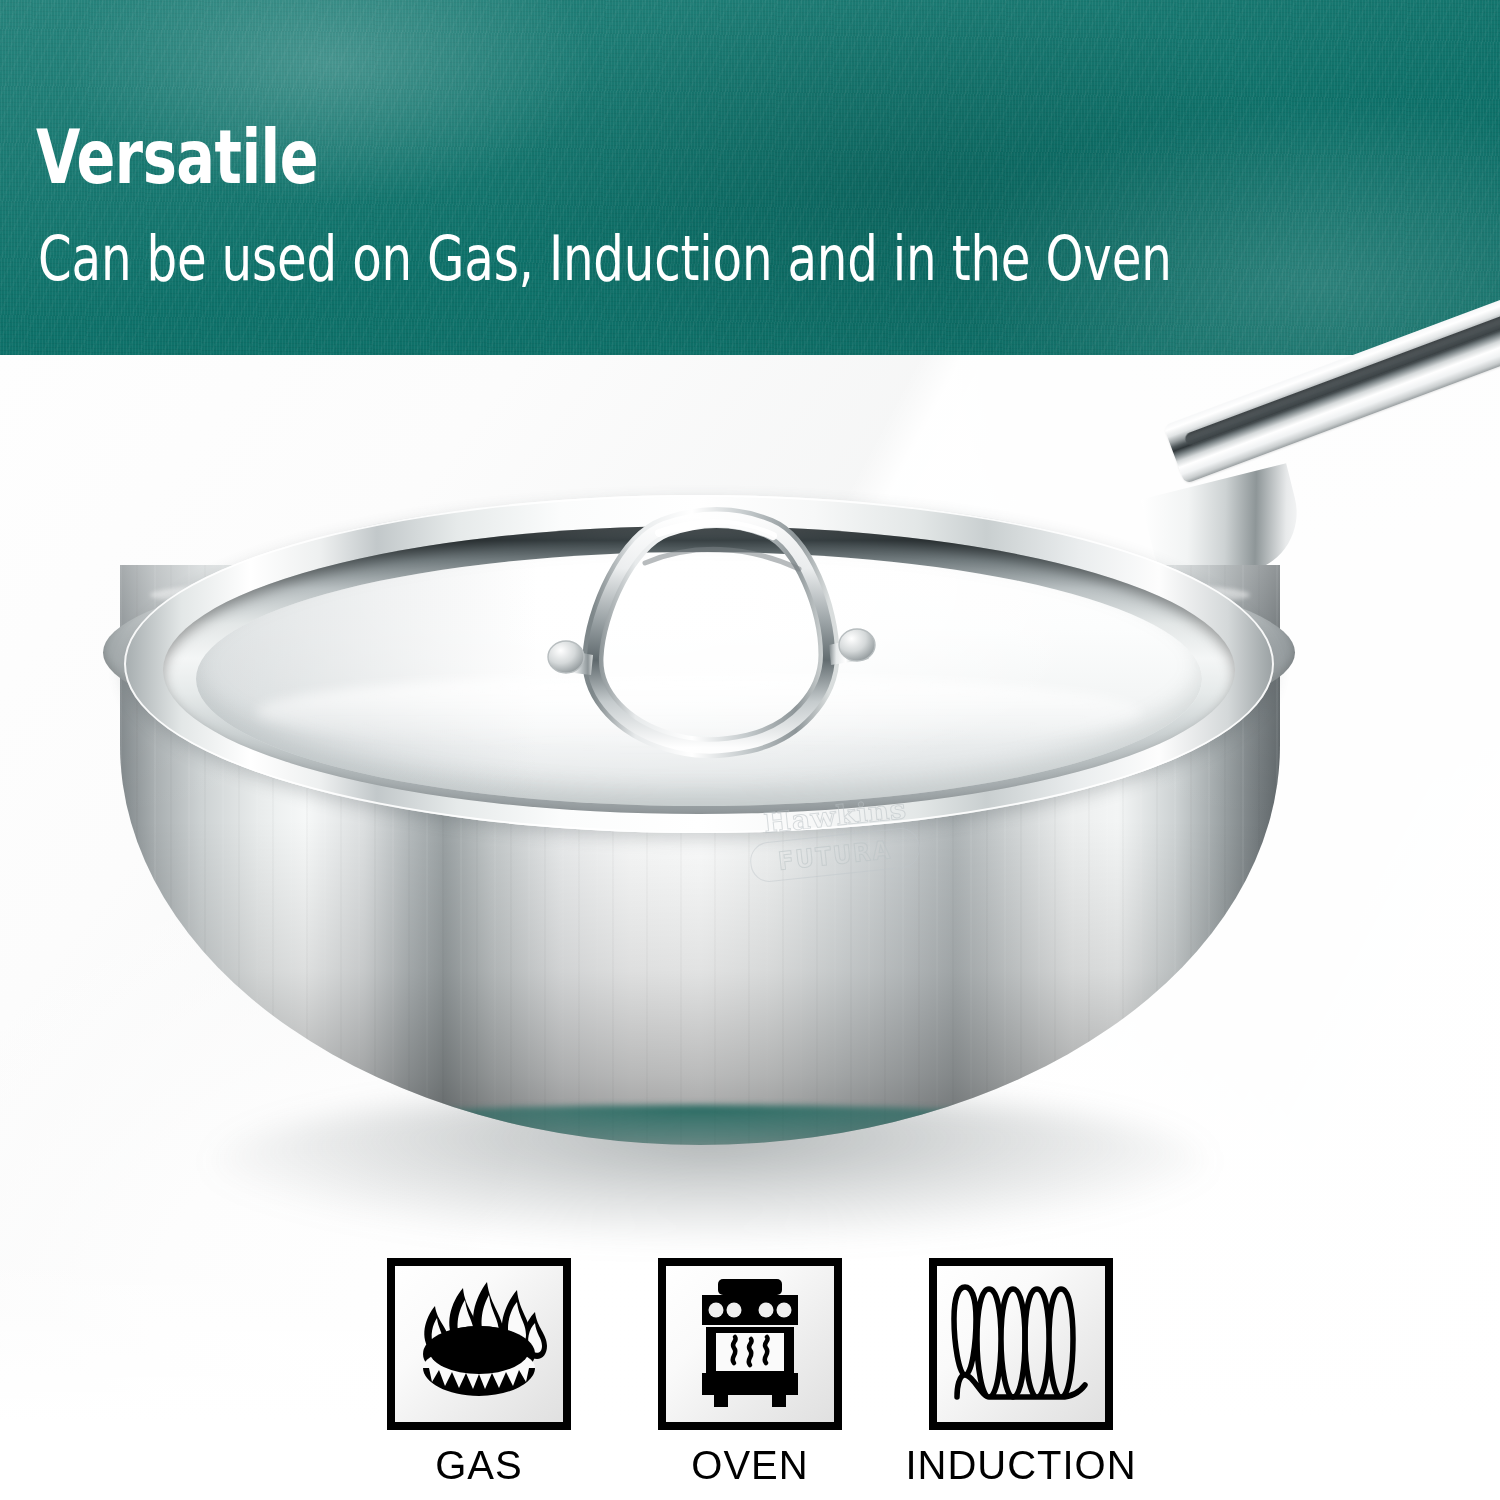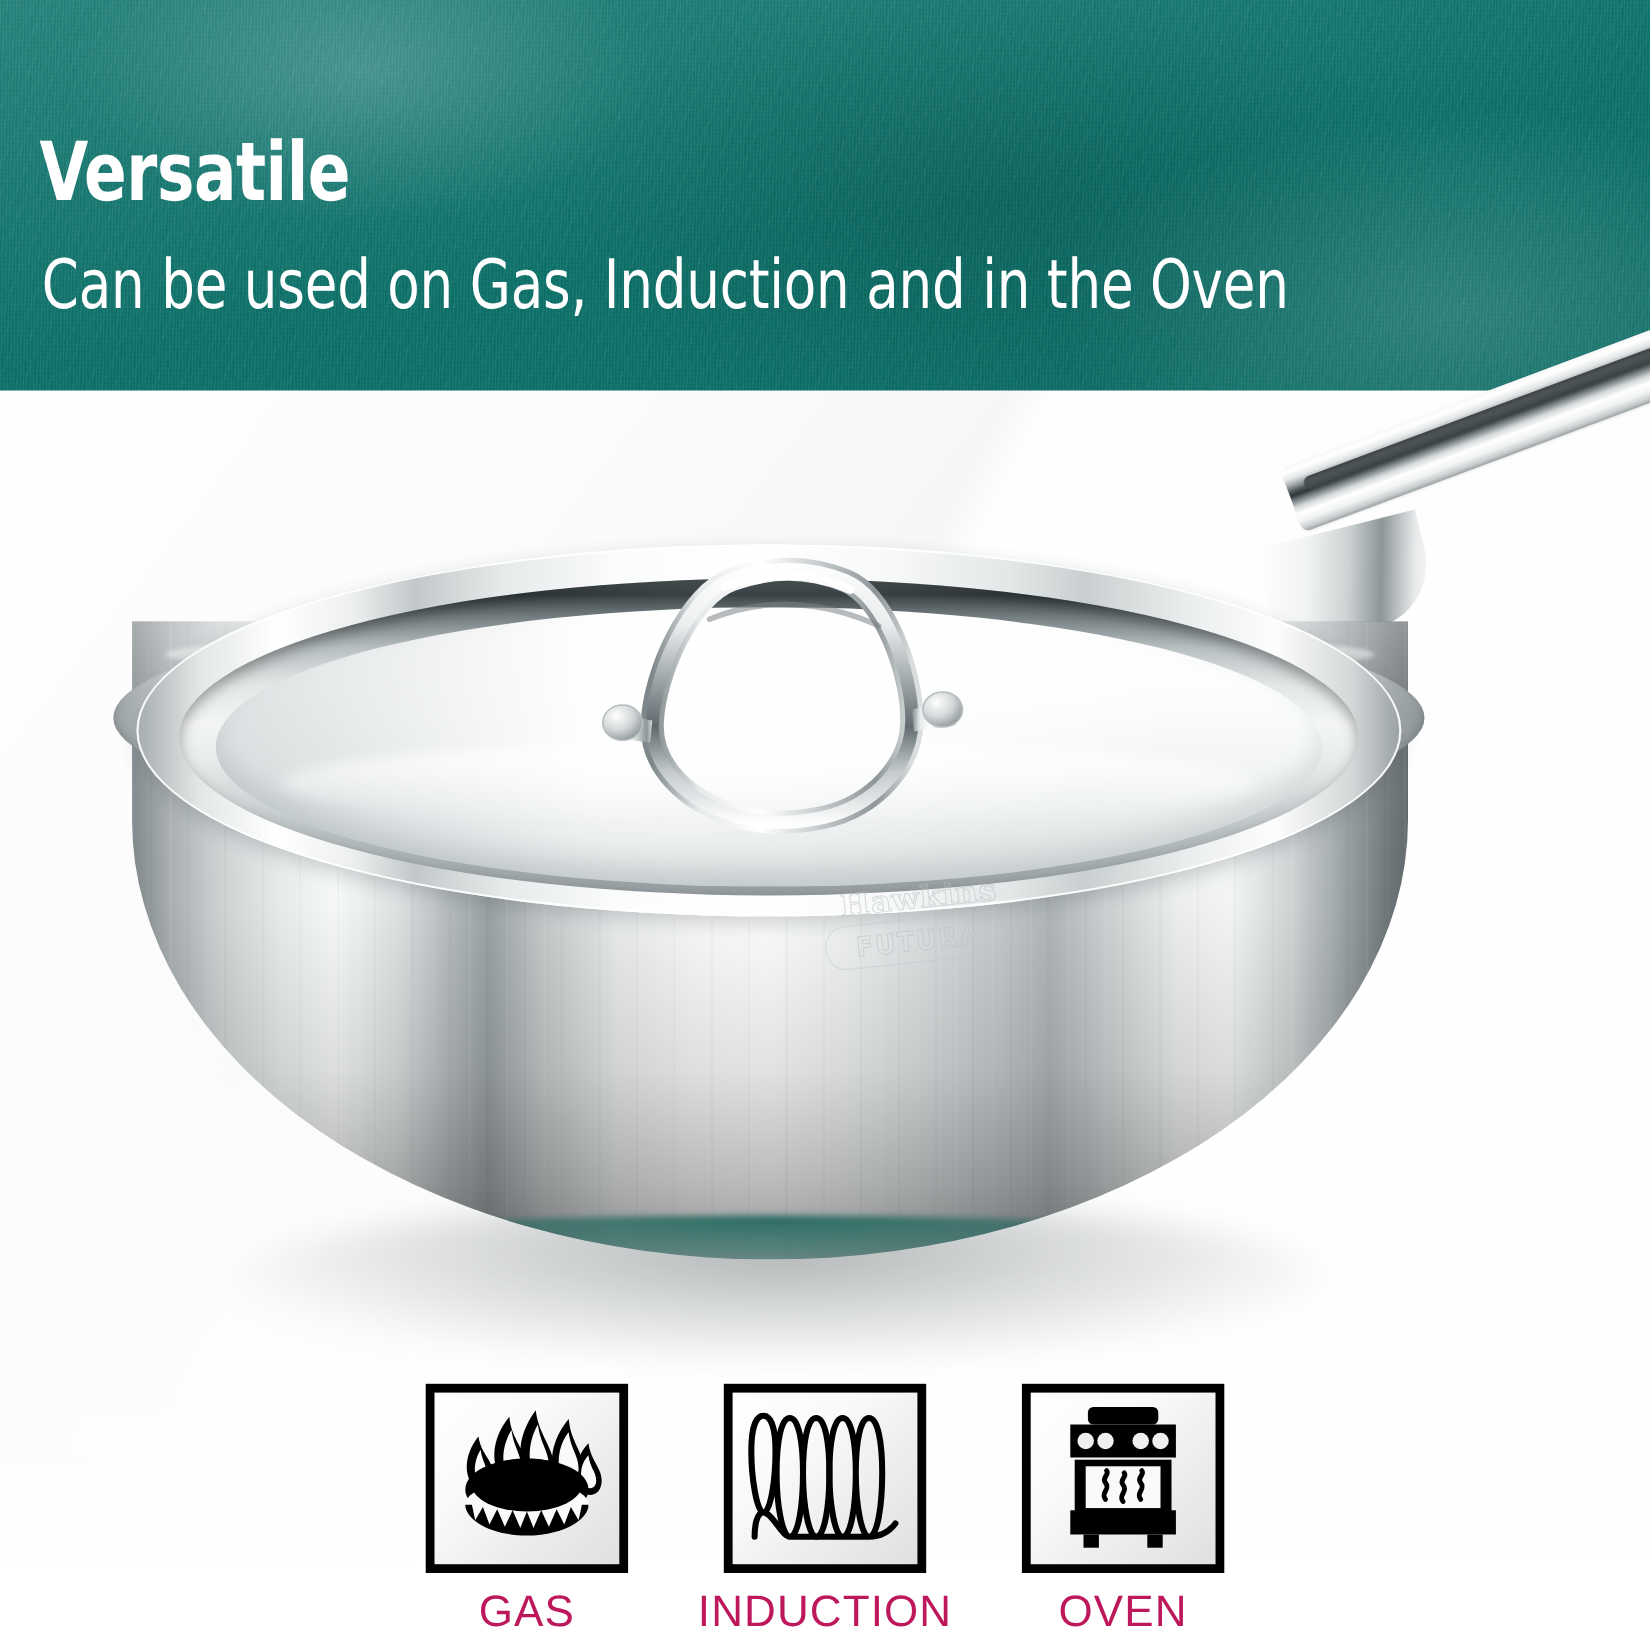--- a/index.html
+++ b/index.html
@@ -308,21 +308,21 @@
     background:linear-gradient(135deg,#ffffff 0%,#fafafa 34%,#ececec 68%,#e0e0e0 100%);
     display:flex;align-items:center;justify-content:center;
   }
   .icon-box svg{display:block;}
   .icon-label{
     margin-top:15px;
     font-family:"Liberation Sans",sans-serif;
     font-weight:400;
     font-size:40px;
     letter-spacing:1px;
-    color:#be185d;
+    color:#000000;
     line-height:1;
     white-space:nowrap;
   }
 </style>
 </head>
 <body>
 
 <div id="stage">
 
   <div class="bg-base"></div>
@@ -452,20 +452,54 @@
 
             <path d="M14 90 C14 104, 38 118, 70 118 C102 118, 126 104, 126 90
                      L120 90 L117 104 L110 92 L104 108 L97 94 L90 110 L83 95
                      L76 111 L70 96 L64 111 L57 95 L50 110 L43 94 L36 108
                      L30 92 L23 104 L20 90 Z"></path>
             <ellipse cx="70" cy="72" rx="50" ry="24" fill="#000000"></ellipse>
           </g>
         </svg>
       </div>
       <div class="icon-label">GAS</div>
+    </div>
+
+    <div class="icon-cell">
+      <div class="icon-box">
+        <svg width="132" height="134" viewBox="0 0 132 134" xmlns="http://www.w3.org/2000/svg" aria-hidden="true">
+          <g fill="#000000">
+
+            <rect x="34" y="2" width="64" height="16" rx="5"></rect>
+
+            <rect x="18" y="18" width="96" height="30"></rect>
+
+            <rect x="22" y="50" width="88" height="62"></rect>
+
+            <rect x="18" y="96" width="96" height="22"></rect>
+
+            <rect x="30" y="118" width="14" height="12"></rect>
+            <rect x="88" y="118" width="14" height="12"></rect>
+
+            <circle cx="32" cy="33" r="7.5" fill="#efefef"></circle>
+            <circle cx="50" cy="33" r="7.5" fill="#efefef"></circle>
+            <circle cx="82" cy="33" r="7.5" fill="#efefef"></circle>
+            <circle cx="100" cy="33" r="7.5" fill="#efefef"></circle>
+
+            <rect x="32" y="56" width="68" height="38" fill="#fafafa"></rect>
+
+            <g fill="none" stroke="#000000" stroke-width="4.5" stroke-linecap="round">
+              <path d="M50 86 C45 80, 55 77, 50 71 C46 66, 54 64, 51 60"></path>
+              <path d="M66 88 C61 82, 71 79, 66 73 C62 68, 70 66, 67 62"></path>
+              <path d="M82 86 C77 80, 87 77, 82 71 C78 66, 86 64, 83 60"></path>
+            </g>
+          </g>
+        </svg>
+      </div>
+      <div class="icon-label">OVEN</div>
     </div>
 
     <div class="icon-cell">
       <div class="icon-box">
         <svg width="140" height="130" viewBox="0 0 140 130" xmlns="http://www.w3.org/2000/svg" aria-hidden="true">
           <g fill="none" stroke="#000000" stroke-width="5.5" stroke-linecap="round" stroke-linejoin="round">
 
             <path d="M6 118
                      C6 108, 8 96, 14 96
                      C21 96, 25 64, 25 40
@@ -493,49 +527,15 @@
                      C122 32, 118 10, 110 10
                      C102 10, 98 32, 98 60
                      C98 88, 103 118, 110 118
                      C120 118, 128 114, 134 106"></path>
           </g>
         </svg>
       </div>
       <div class="icon-label">INDUCTION</div>
     </div>
 
-    <div class="icon-cell">
-      <div class="icon-box">
-        <svg width="132" height="134" viewBox="0 0 132 134" xmlns="http://www.w3.org/2000/svg" aria-hidden="true">
-          <g fill="#000000">
-
-            <rect x="34" y="2" width="64" height="16" rx="5"></rect>
-
-            <rect x="18" y="18" width="96" height="30"></rect>
-
-            <rect x="22" y="50" width="88" height="62"></rect>
-
-            <rect x="18" y="96" width="96" height="22"></rect>
-
-            <rect x="30" y="118" width="14" height="12"></rect>
-            <rect x="88" y="118" width="14" height="12"></rect>
-
-            <circle cx="32" cy="33" r="7.5" fill="#efefef"></circle>
-            <circle cx="50" cy="33" r="7.5" fill="#efefef"></circle>
-            <circle cx="82" cy="33" r="7.5" fill="#efefef"></circle>
-            <circle cx="100" cy="33" r="7.5" fill="#efefef"></circle>
-
-            <rect x="32" y="56" width="68" height="38" fill="#fafafa"></rect>
-
-            <g fill="none" stroke="#000000" stroke-width="4.5" stroke-linecap="round">
-              <path d="M50 86 C45 80, 55 77, 50 71 C46 66, 54 64, 51 60"></path>
-              <path d="M66 88 C61 82, 71 79, 66 73 C62 68, 70 66, 67 62"></path>
-              <path d="M82 86 C77 80, 87 77, 82 71 C78 66, 86 64, 83 60"></path>
-            </g>
-          </g>
-        </svg>
-      </div>
-      <div class="icon-label">OVEN</div>
-    </div>
-
   </div>
 
 </div>
 
 </body></html>

